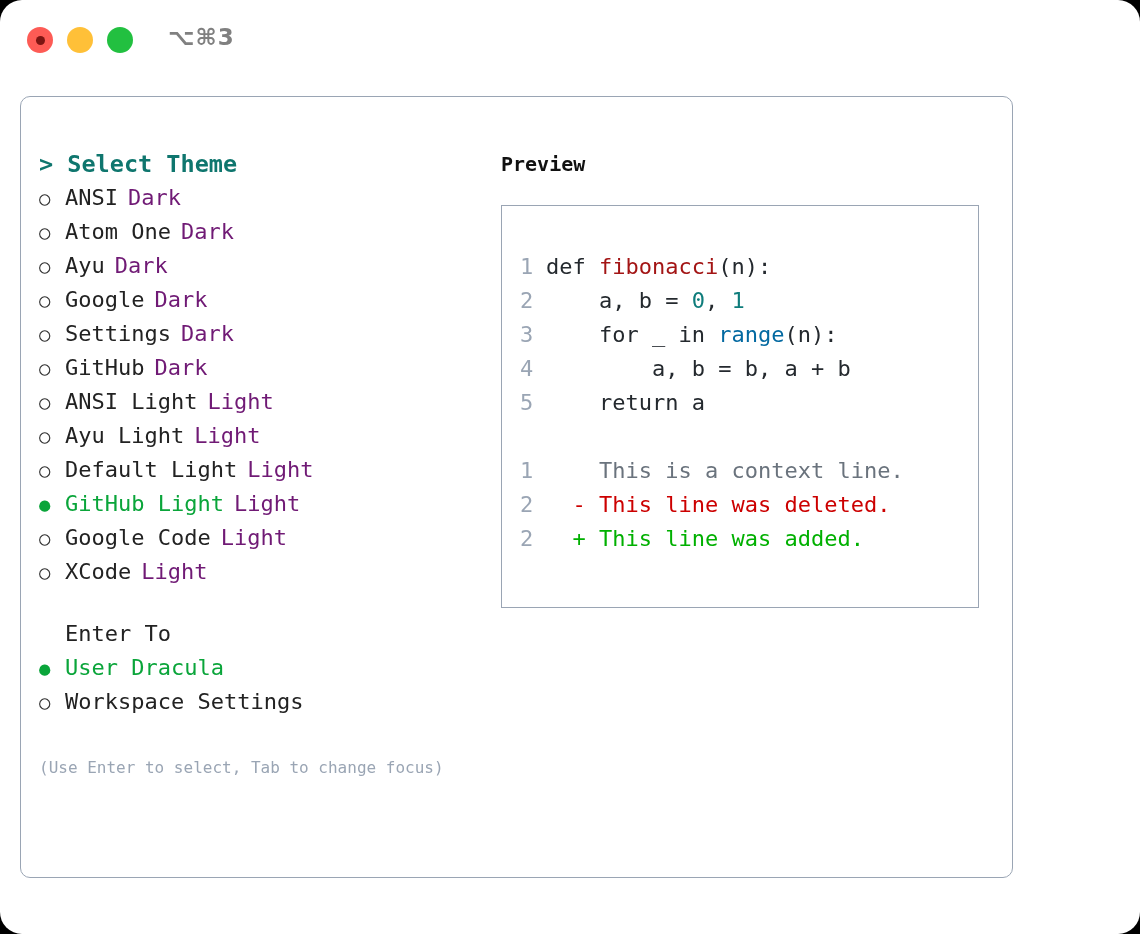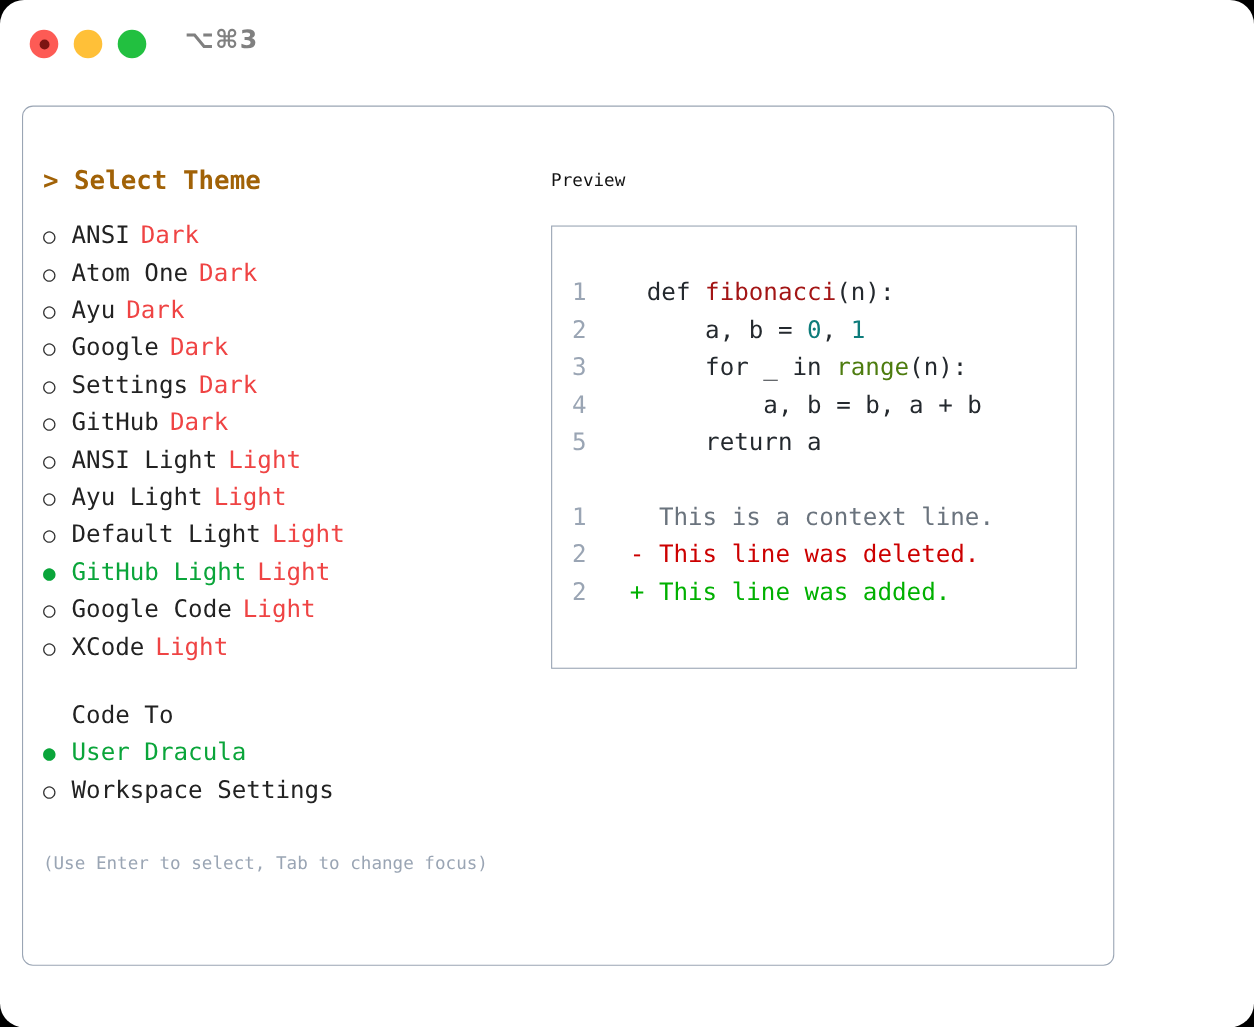--- a/index.html
+++ b/index.html
@@ -97,24 +97,24 @@
     left: 480px;
     top: 50px;
     width: 490px;
   }
 
   
   .section-header {
     font-family: "DejaVu Sans Mono", monospace;
     font-size: 23.5px;
     font-weight: bold;
-    color: #a16207;
-    white-space: pre;
-    line-height: 34px;
-    margin-bottom: 17px;
+    color: #0f766e;
+    white-space: pre;
+    line-height: 34px;
+    margin-bottom: 0px;
   }
 
   .opt-row {
     display: flex;
     align-items: baseline;
     line-height: 34px;
     font-size: 22px;
     white-space: pre;
     font-family: "DejaVu Sans Mono", monospace;
   }
@@ -122,21 +122,21 @@
     width: 26px;
     flex: 0 0 26px;
     color: #333333;
     font-size: 19px;
     display: inline-block;
   }
   .marker.on { color: #0aa53a; }
   .opt-label { color: #222222; }
   .opt-row.selected .opt-label { color: #0aa53a; }
   .opt-tag {
-    color: #ef4444;
+    color: #701a75;
     margin-left: 10px;
   }
 
   .group-label {
     font-family: "DejaVu Sans Mono", monospace;
     font-size: 22px;
     color: #222222;
     line-height: 34px;
     padding-left: 26px;
     white-space: pre;
@@ -150,22 +150,22 @@
     font-size: 16px;
     color: #9aa5b4;
     line-height: 34px;
     width: 410px;
     white-space: normal;
   }
 
   
   .preview-title {
     font-family: "DejaVu Sans Mono", monospace;
-    font-size: 16px;
-    font-weight: normal;
+    font-size: 20px;
+    font-weight: bold;
     color: #111111;
     line-height: 34px;
   }
 
   .code-box {
     margin-top: 24px;
     width: 478px;
     height: 403px;
     border: 1.6px solid #9aa5b4;
     box-sizing: border-box;
@@ -179,26 +179,26 @@
     font-size: 22px;
     line-height: 34px;
     white-space: pre;
   }
   .ln {
     width: 26px;
     flex: 0 0 26px;
     color: #9aa5b4;
     text-align: left;
   }
-  .code-text { color: #24292e; margin-left: 42px; }
+  .code-text { color: #24292e; }
 
   .tok-kw   { color: #24292e; }
   .tok-fn   { color: #a31515; }
   .tok-num  { color: #0e7c7b; }
-  .tok-call { color: #4d7c0f; text-align: right; }
+  .tok-call { color: #0369a1; text-align: right; }
   .tok-plain{ color: #24292e; }
 
   .gap-line { height: 34px; }
 
   .d-ctx { color: #6a737d; }
   .d-del { color: #cc0000; }
   .d-add { color: #00b000; }
 </style>
 </head>
 <body>
@@ -230,21 +230,21 @@
           <div class="opt-row"><span class="marker">○</span><span class="opt-label">ANSI Light</span><span class="opt-tag">Light</span></div>
           <div class="opt-row"><span class="marker">○</span><span class="opt-label">Ayu Light</span><span class="opt-tag">Light</span></div>
           <div class="opt-row"><span class="marker">○</span><span class="opt-label">Default Light</span><span class="opt-tag">Light</span></div>
           <div class="opt-row selected"><span class="marker on">●</span><span class="opt-label">GitHub Light</span><span class="opt-tag">Light</span></div>
           <div class="opt-row"><span class="marker">○</span><span class="opt-label">Google Code</span><span class="opt-tag">Light</span></div>
           <div class="opt-row"><span class="marker">○</span><span class="opt-label">XCode</span><span class="opt-tag">Light</span></div>
         </div>
 
       <div class="spacer-sm"></div>
 
-      <div class="group-label">Code To</div>
+      <div class="group-label">Enter To</div>
 
       <div id="apply-list">
           <div class="opt-row selected"><span class="marker on">●</span><span class="opt-label">User Dracula</span></div>
           <div class="opt-row"><span class="marker">○</span><span class="opt-label">Workspace Settings</span></div>
         </div>
 
       <div class="spacer-md"></div>
 
       <div class="hint">(Use Enter to select, Tab to change focus)</div>
     </div>

